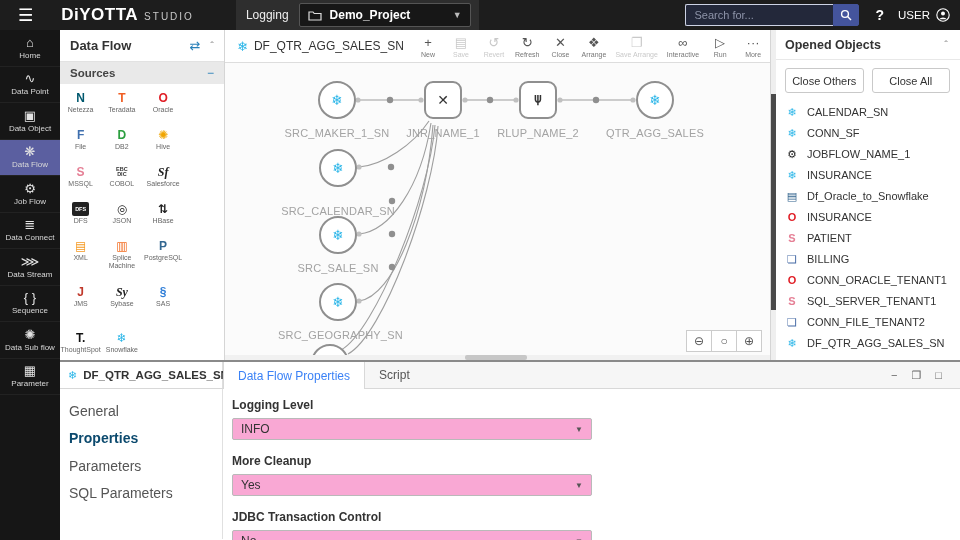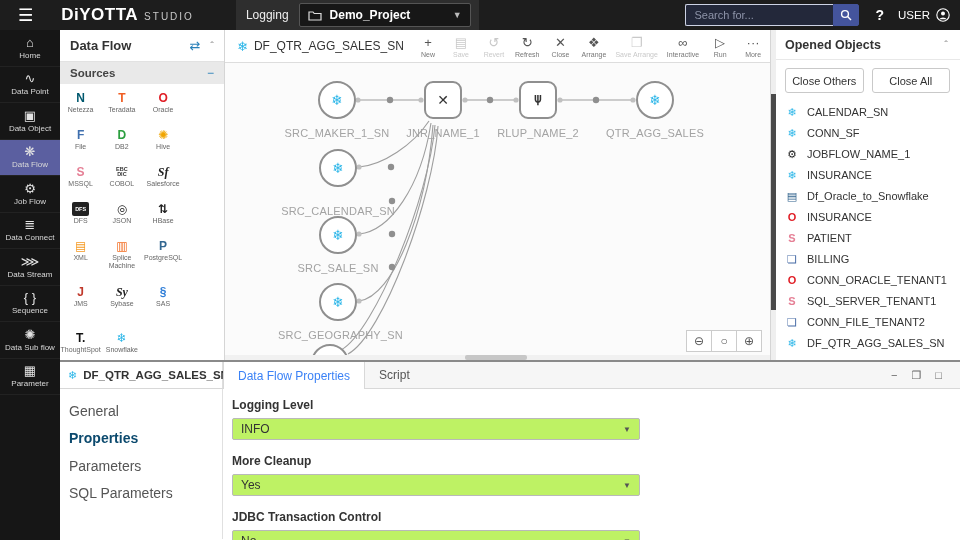--- a/index.html
+++ b/index.html
@@ -107,21 +107,21 @@
   .bp-tab.active { background:#fff; border-left:1px solid #d8d8d8; border-right:1px solid #d8d8d8; margin-bottom:-1px; color:#3b82f6; }
   .bp-controls { margin-left:auto; display:flex; align-items:center; gap:14px; margin-right:18px; }
   .bp-ctl { color:#666; font-size:11px; cursor:pointer; line-height:11px; }
   .bp-body { display:flex; height:150px; }
   .bp-menu { width:163px; border-right:1px solid #e0e0e0; padding-top:8px; }
   .bp-menu-item { height:27.5px; display:flex; align-items:center; padding-left:9px; font-size:14px; color:#555; cursor:pointer; }
   .bp-menu-item.sel { font-weight:bold; color:#0c4a6e; }
   .bp-form { padding:9px 0 0 9px; flex:1; }
   .field { margin-bottom:14px; }
   .field-label { font-size:12px; font-weight:bold; color:#333; margin-bottom:6px; }
-  .field-select { width:408px; height:22px; border:1px solid #b9b9b9; border-radius:2px; display:flex; align-items:center; padding:0 8px; cursor:pointer; background:#bef264; }
+  .field-select { width:360px; height:22px; border:1px solid #b9b9b9; border-radius:2px; display:flex; align-items:center; padding:0 8px; cursor:pointer; background:#f9a8d4; }
   .field-value { font-size:12px; color:#333; }
   .field-caret { margin-left:auto; font-size:8px; color:#555; }
 </style>
 </head>
 <body>
 
 <div class="topbar">
   <span class="hamburger">☰</span>
   <div class="logo">
     <span class="logo-main">DiYOTTA</span>

